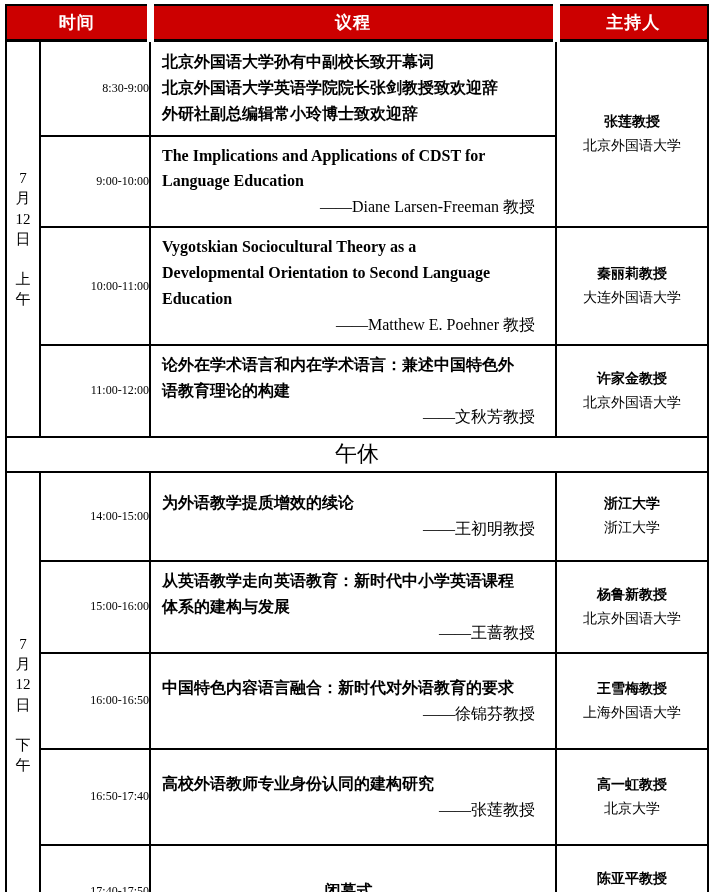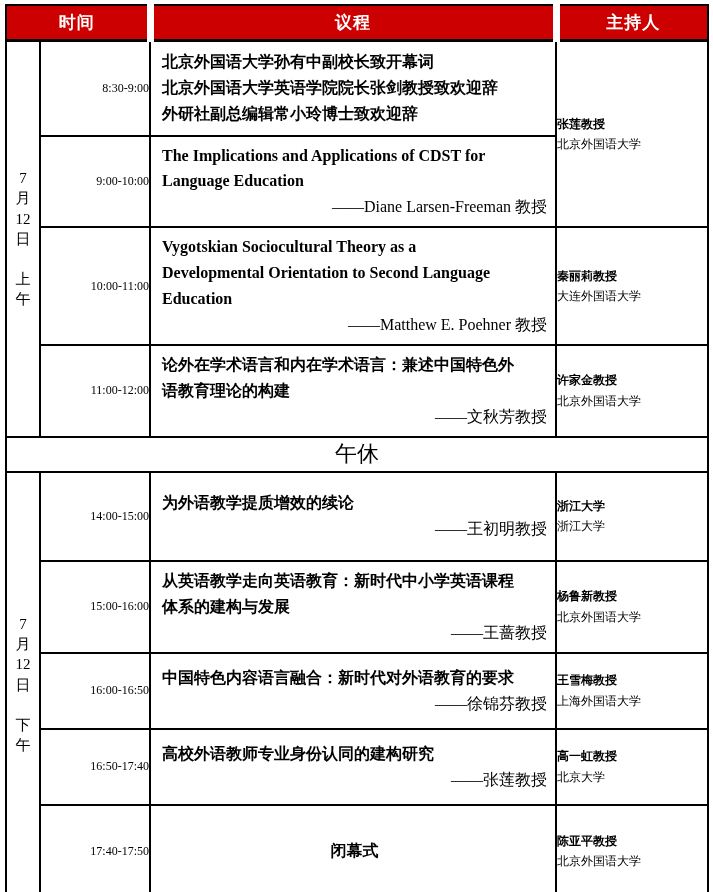--- a/index.html
+++ b/index.html
@@ -49,52 +49,52 @@
   .date-cell .session-group{margin-top:20px;}
 
   .time-cell{
     text-align:right;
     font-size:12px;
     white-space:nowrap;
   }
 
   .agenda-cell{
     font-size:16px;
-    padding:6px 8px 6px 11px;
+    padding:6px 20px 6px 11px;
   }
   .agenda-cell .title{
     font-weight:bold;
     text-align:left;
     white-space:pre-line;
     line-height:1.62;
   }
   .agenda-cell .presenter{
     text-align:right;
     line-height:1.62;
   }
   .agenda-cell.center-cell{text-align:center;}
   .agenda-cell.center-cell .title{text-align:center;white-space:normal;}
 
   .host-cell{
-    text-align:left;
-    font-size:12px;
+    text-align:center;
+    font-size:14px;
     line-height:1.7;
     margin-left:28px;
   }
   .host-name{font-weight:bold;}
 
   .lunch-cell{
     text-align:center;
     font-size:22px;
     height:33px;
   }
 
   tr.h95{height:95px;}
   tr.h91{height:91px;}
-  tr.h90{height:76px;}
+  tr.h90{height:96px;}
   tr.h80{height:80px;}
   tr.h89{height:89px;}
   tr.h92{height:92px;}
   tr.h93{height:93px;}
 </style>
 </head>
 <body>
 
 <div class="wrap">
   <table class="schedule">

